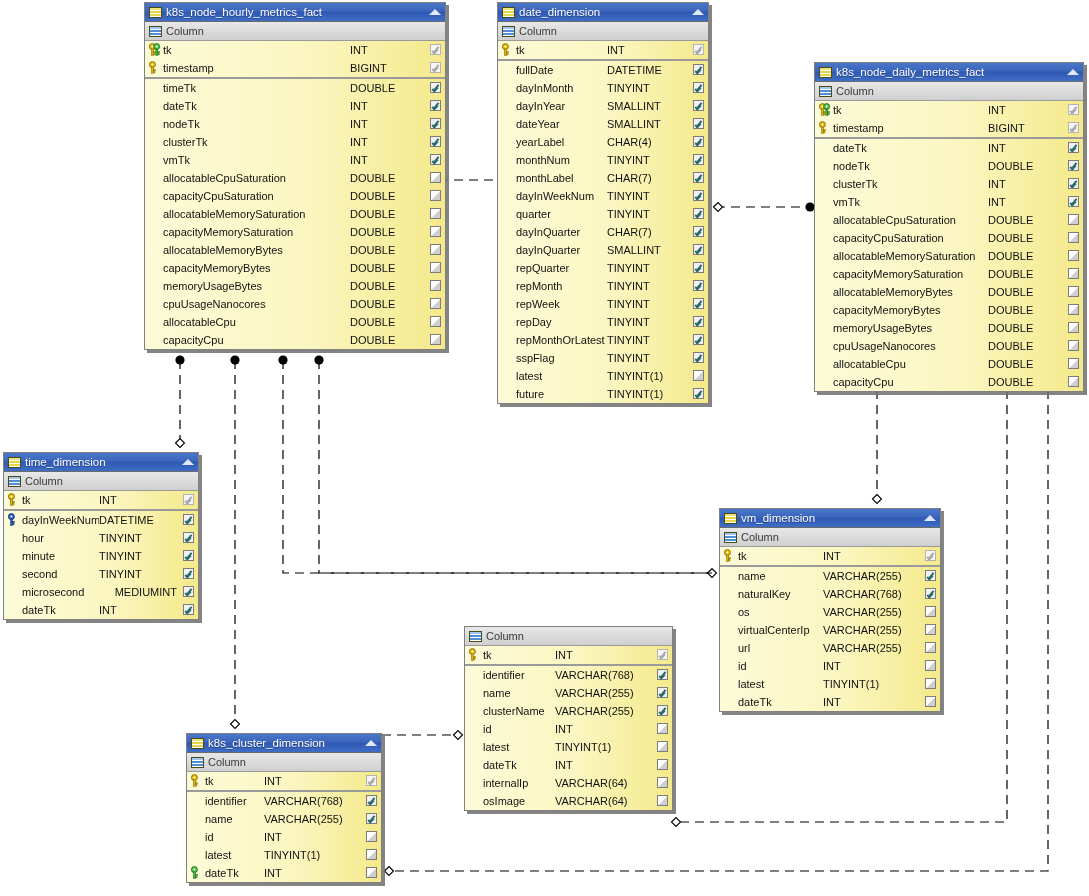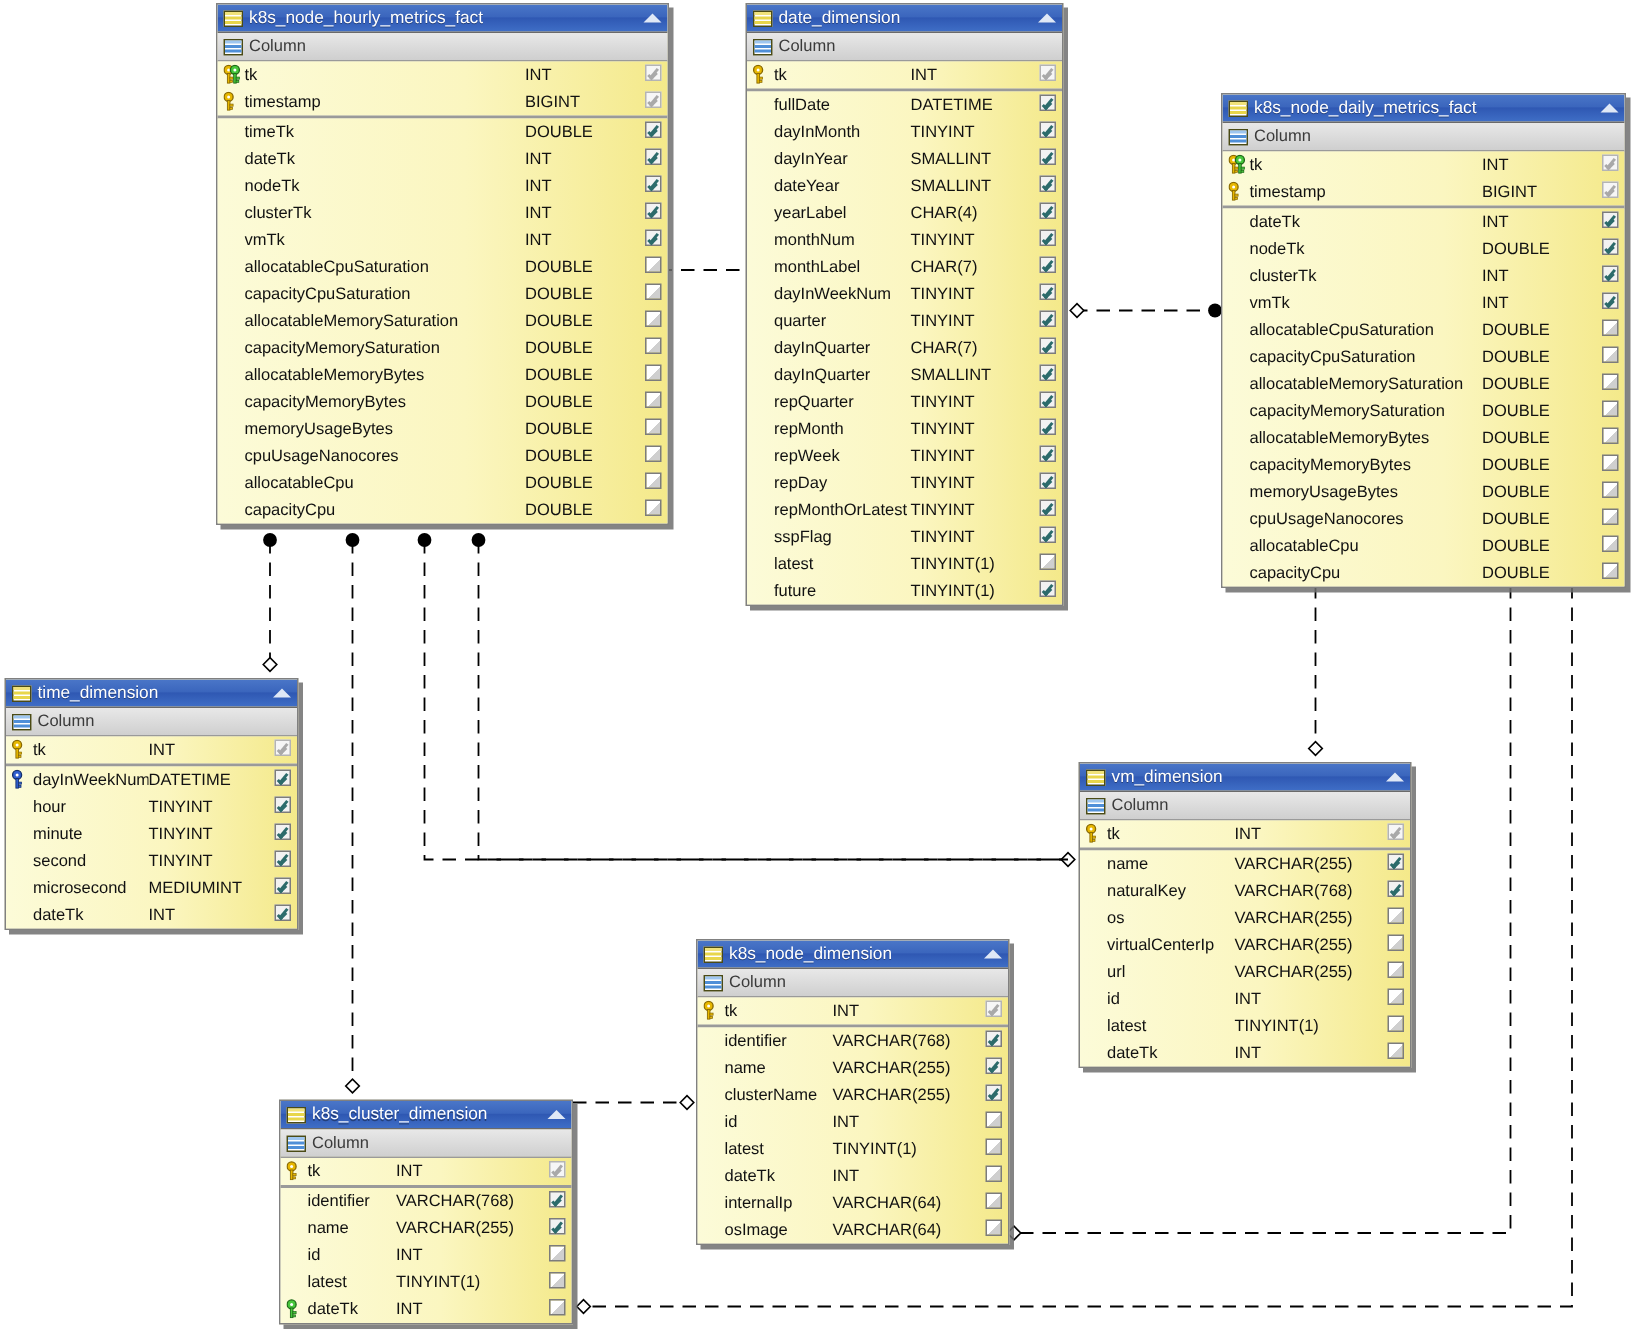--- a/index.html
+++ b/index.html
@@ -683,21 +683,21 @@
         </div>
         <div class="row">
           <span class="ico"></span>
           <span class="cname">second</span>
           <span class="ctype" style="width: 78px;">TINYINT</span>
           <span class="cbx"><span class="chk on"></span></span>
         </div>
         <div class="row">
           <span class="ico"></span>
           <span class="cname">microsecond</span>
-          <span class="ctype" style="width: 78px;">MEDIUMINT</span>
+          <span class="ctype" style="width: 78px; text-align: right;">MEDIUMINT</span>
           <span class="cbx"><span class="chk on"></span></span>
         </div>
         <div class="row">
           <span class="ico"></span>
           <span class="cname">dateTk</span>
           <span class="ctype" style="width: 78px;">INT</span>
           <span class="cbx"><span class="chk on"></span></span>
         </div>
       </div>
     </div>
@@ -782,29 +782,20 @@
         </div>
         <div class="row">
           <span class="ico"></span>
           <span class="cname">dateTk</span>
           <span class="ctype" style="width: 96px;">INT</span>
           <span class="cbx"><span class="chk off"></span></span>
         </div>
       </div>
     </div>
     <div class="tbl" style="left: 464px; top: 626px; width: 209px;">
-      <div class="tbl-title">
-        <span class="tblicon">
-          <i></i>
-          <i></i>
-          <i></i>
-        </span>
-        <span class="ttl">k8s_node_dimension</span>
-        <span class="collapse"></span>
-      </div>
       <div class="tbl-sub">
         <span class="tblicon blue">
           <i></i>
           <i></i>
           <i></i>
         </span>
         <span class="sublbl">Column</span>
       </div>
       <div class="pk-block">
         <div class="row">

